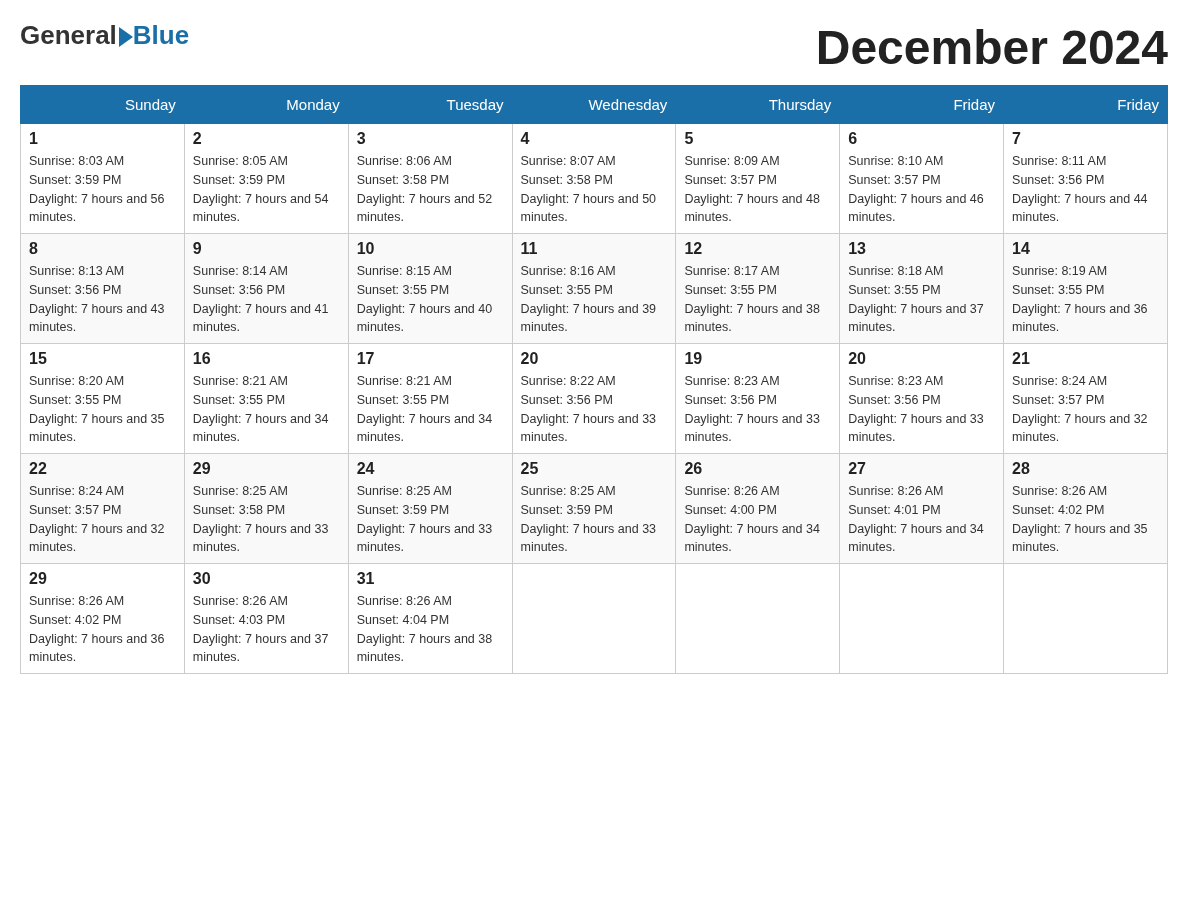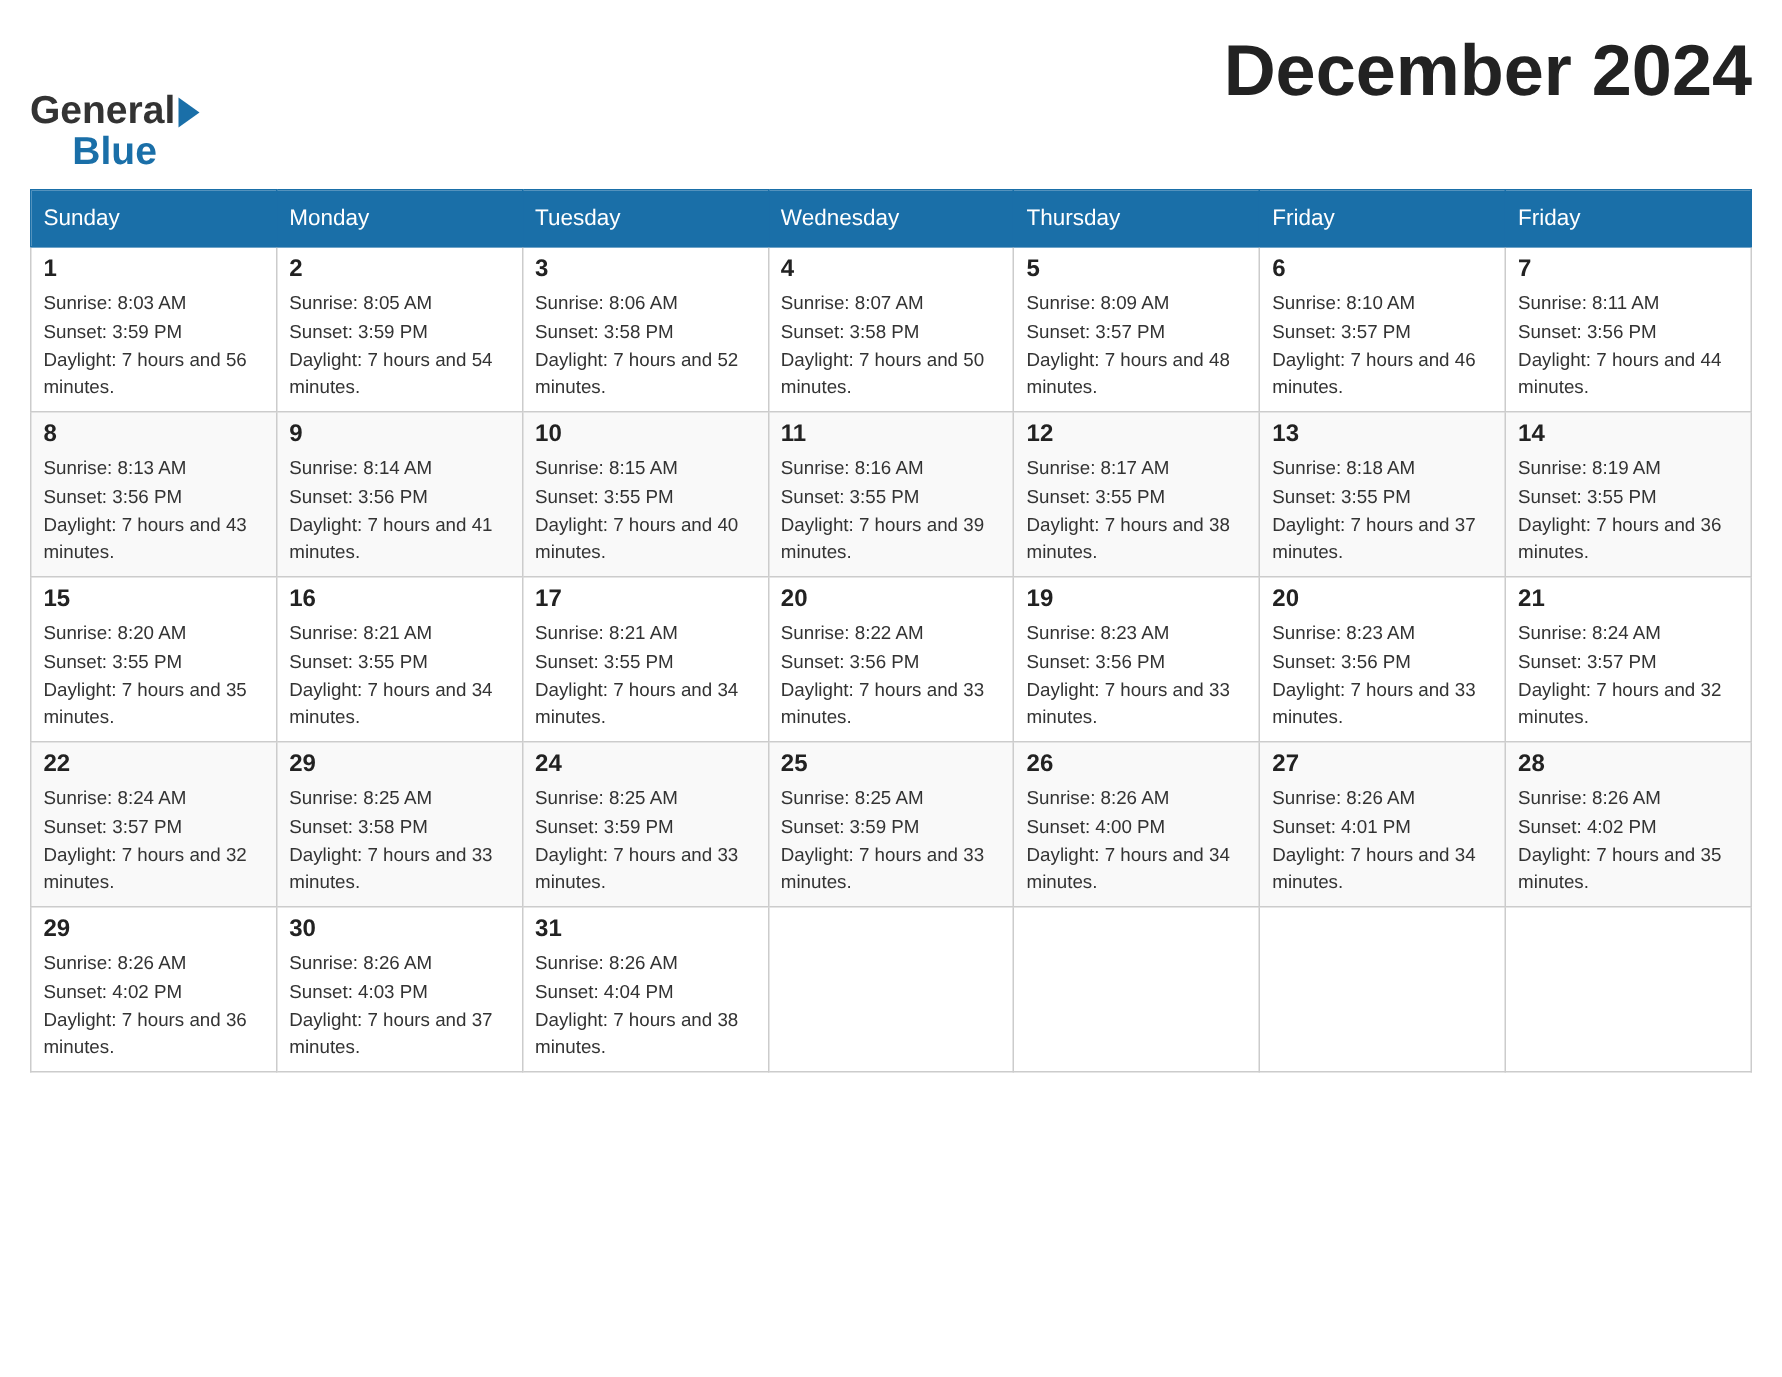--- a/index.html
+++ b/index.html
@@ -11,23 +11,22 @@
       min-height: 918px;
     }
     .header {
       display: flex;
       justify-content: space-between;
       align-items: flex-start;
       margin-bottom: 10px;
     }
     .logo {
       display: flex;
-      flex-direction: column;
-      align-items: center;
-      margin-top: 38px;
+      flex-direction: row;
+      align-items: flex-end;
     }
     .logo-top {
       display: flex;
       align-items: center;
     }
     .logo-general {
       font-size: 26px;
       font-weight: bold;
       color: #333;
     }
@@ -63,21 +62,21 @@
       width: 100%;
       border-collapse: collapse;
       margin-top: 8px;
     }
     .calendar th {
       background: #1a6fa8;
       color: #fff;
       padding: 10px 8px;
       font-size: 15px;
       font-weight: normal;
-      text-align: left;
+      text-align: right;
       border: 1px solid #1a6fa8;
     }
     .calendar td {
       border: 1px solid #ccc;
       vertical-align: top;
       padding: 6px 8px;
       width: calc(100% / 7);
       min-height: 110px;
     }
     .day-number {

